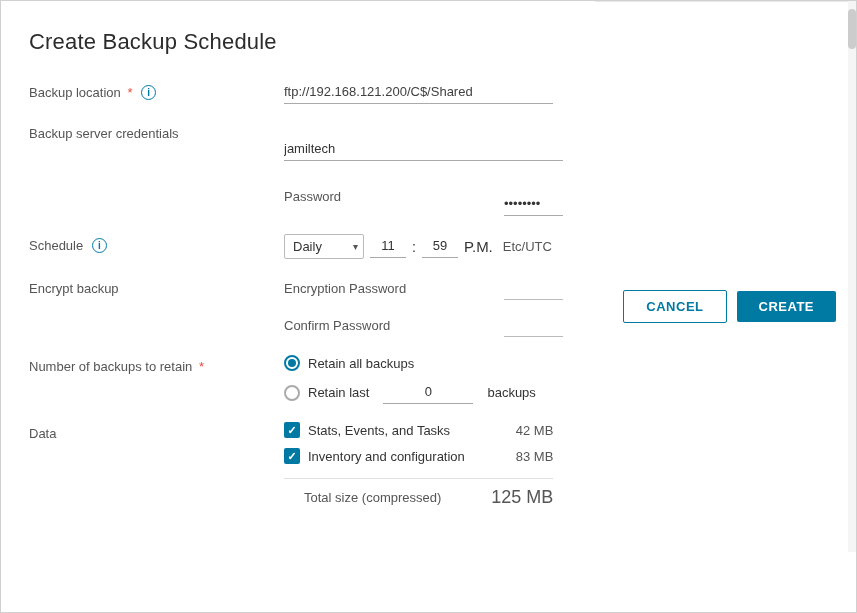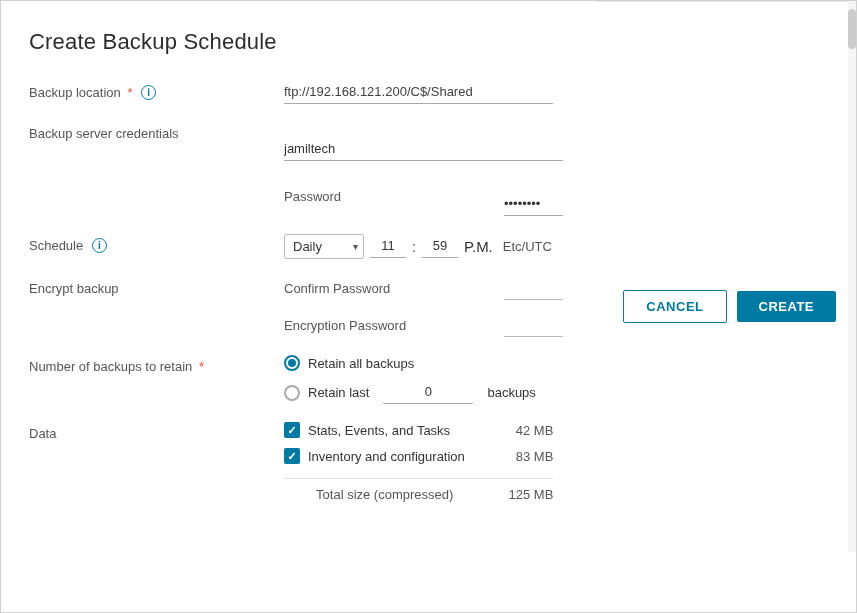--- a/index.html
+++ b/index.html
@@ -293,21 +293,21 @@
       gap: 50px;
       padding-top: 8px;
       border-top: 1px solid #e0e0e0;
       margin-top: 4px;
     }
     .total-label {
       font-size: 13px;
       color: #555;
     }
     .total-size {
-      font-size: 13px;
+      font-size: 18px;
       color: #555;
       min-width: 50px;
       text-align: right;
     }
     
     .dialog-footer {
       display: flex;
       justify-content: flex-end;
       align-items: center;
       padding: 12px 20px 14px 28px;
@@ -413,25 +413,25 @@
             <span class="timezone-label">Etc/UTC</span>
           </div>
         </div>
       </div>
 
       <div class="form-row">
         <div class="form-label">Encrypt backup</div>
         <div class="form-control-area">
           <div class="encrypt-section">
             <div class="encrypt-row">
+              <div class="encrypt-label">Encryption Password</div>
+              <input type="password" class="encrypt-input" style="">
+            </div>
+            <div class="encrypt-row">
               <div class="encrypt-label">Confirm Password</div>
-              <input type="password" class="encrypt-input" style="">
-            </div>
-            <div class="encrypt-row">
-              <div class="encrypt-label">Encryption Password</div>
               <input type="password" class="encrypt-input" style="">
             </div>
           </div>
         </div>
       </div>
 
       <div class="form-row">
         <div class="form-label">
           <span>Number of backups to retain</span>
           <span class="required-star">*</span>

